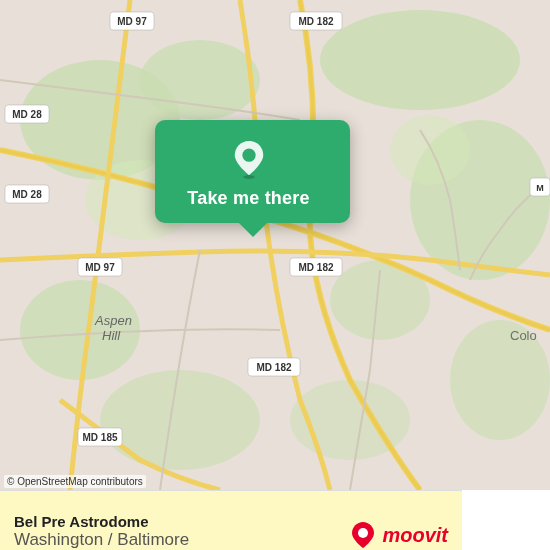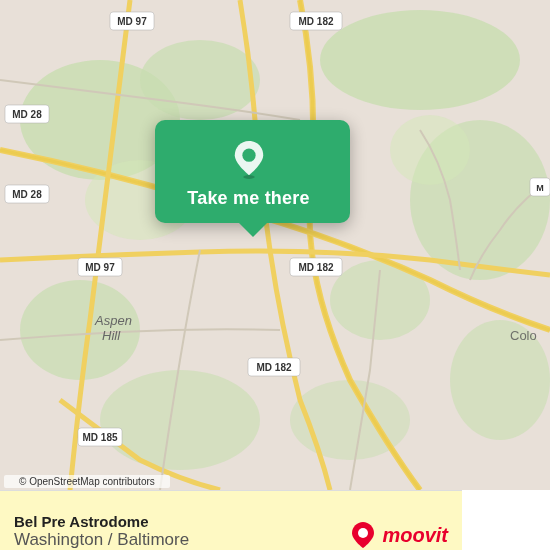--- a/index.html
+++ b/index.html
@@ -122,21 +122,21 @@
 
     
     .osm-attr {
       position: absolute;
       bottom: 2px;
       left: 4px;
       font-size: 10px;
       color: #333;
       z-index: 5;
       background: rgba(255,255,255,0.7);
-      padding: 1px 15px;
+      padding: 1px 3px;
       border-radius: 2px;
     }
   </style>
 </head>
 <body>
 
 <div id="map-container">
   <svg class="map-svg" viewBox="0 0 550 490" xmlns="http://www.w3.org/2000/svg">
 
     <rect width="550" height="490" fill="#e8e0d8"></rect>

